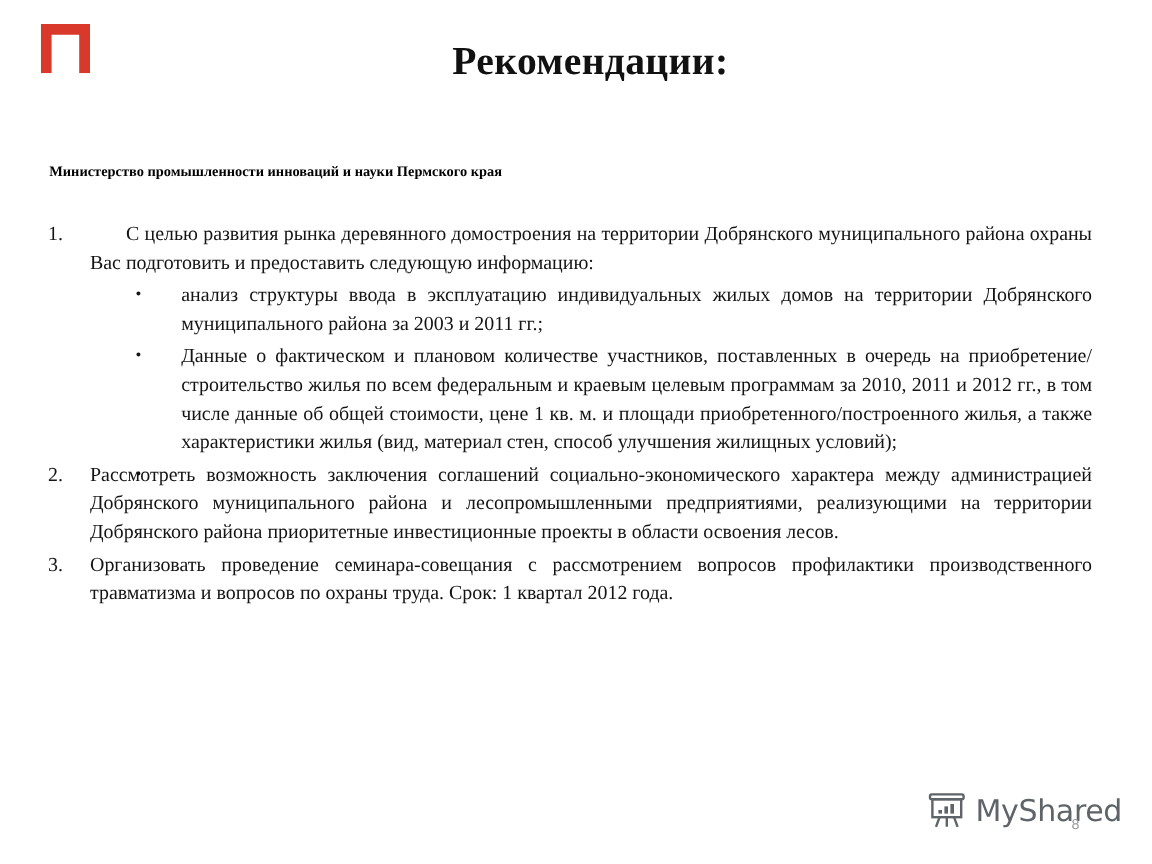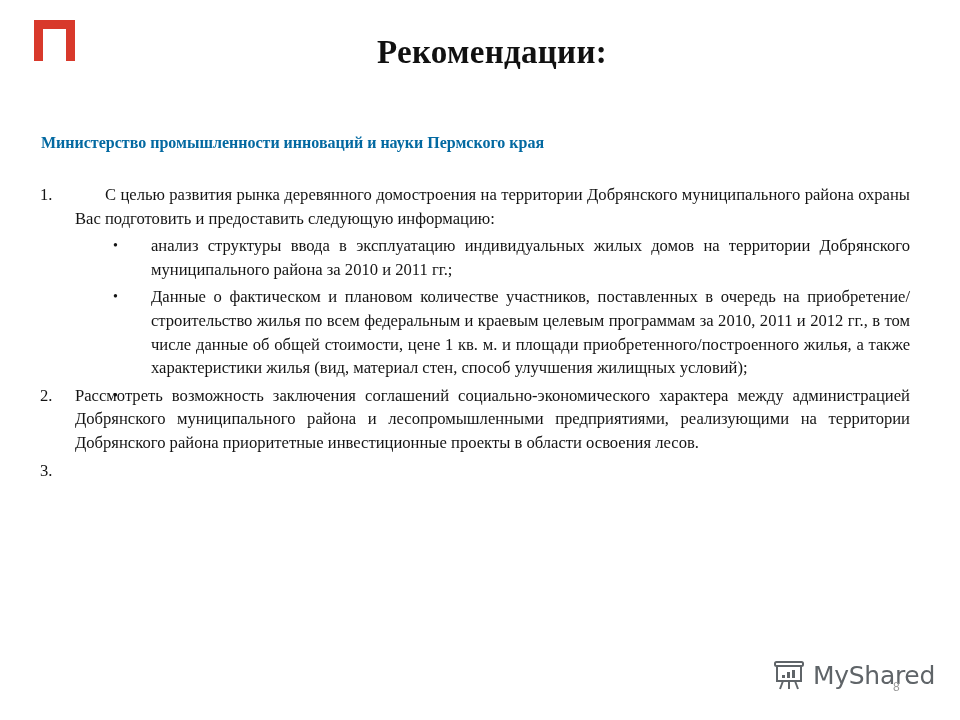--- a/index.html
+++ b/index.html
@@ -32,25 +32,25 @@
       font-weight: bold;
       letter-spacing: 0.3px;
       color: #111;
       line-height: 44px;
       padding-left: 12px;
     }
     .subtitle {
       position: absolute;
       left: 41px;
       top: 132px;
-      font-size: 16px;
+      font-size: 12px;
       font-weight: bold;
       line-height: 22px;
       white-space: nowrap;
-      color: #0369a1;
+      color: #000000;
     }
     .body-text {
       position: absolute;
       left: 40px;
       top: 183px;
       width: 870px;
       font-size: 16.6px;
       line-height: 23.6px;
       color: #141414;
     }
@@ -124,39 +124,40 @@
 <div class="subtitle">Министерство  промышленности  инноваций  и науки Пермского края</div>
 
 <div class="body-text">
 
   <div class="num-item first">
     <span class="num">1.</span>
     <span class="text">С целью развития рынка деревянного домостроения на территории Добрянского муниципального района охраны Вас подготовить и предоставить следующую информацию:</span>
     <ul class="bullets">
       <li class="bullet-item">
         <span class="dot">•</span>
-        <span>анализ структуры ввода в эксплуатацию индивидуальных жилых домов на территории Добрянского муниципального района за 2010 и 2011 гг.;</span>
+        <span>анализ структуры ввода в эксплуатацию индивидуальных жилых домов на территории Добрянского муниципального района за 2003 и 2011 гг.;</span>
       </li>
       <li class="bullet-item">
         <span class="dot">•</span>
         <span>Данные о фактическом и плановом количестве участников, поставленных в очередь на приобретение/строительство жилья по всем федеральным и краевым целевым программам за 2010, 2011 и 2012 гг., в том числе данные об общей стоимости, цене 1 кв. м. и площади приобретенного/построенного жилья,  а также характеристики жилья (вид, материал стен, способ улучшения жилищных условий);</span>
       </li>
       <li class="bullet-item">
         <span class="dot">•</span>
       </li>
     </ul>
   </div>
 
   <div class="num-item">
     <span class="num">2.</span>
     <span class="text">Рассмотреть возможность заключения соглашений социально-экономического характера между администрацией Добрянского муниципального района и лесопромышленными предприятиями, реализующими на территории Добрянского района приоритетные инвестиционные  проекты в области освоения лесов.</span>
   </div>
 
   <div class="num-item">
     <span class="num">3.</span>
+    <span class="text">Организовать проведение семинара-совещания с рассмотрением вопросов профилактики производственного травматизма  и вопросов по охраны труда. Срок: 1 квартал 2012 года.</span>
   </div>
 </div>
 
 <div class="watermark">
   <svg width="34" height="32" viewBox="0 0 34 32">
     <rect x="2" y="3" width="28" height="4" rx="1.5" fill="none" stroke="#5f6468" stroke-width="2"></rect>
     <rect x="4" y="7" width="24" height="15" fill="none" stroke="#5f6468" stroke-width="2"></rect>
     <rect x="9" y="16" width="3" height="3" fill="#5f6468"></rect>
     <rect x="14" y="13" width="3" height="6" fill="#5f6468"></rect>
     <rect x="19" y="11" width="3" height="8" fill="#5f6468"></rect>

